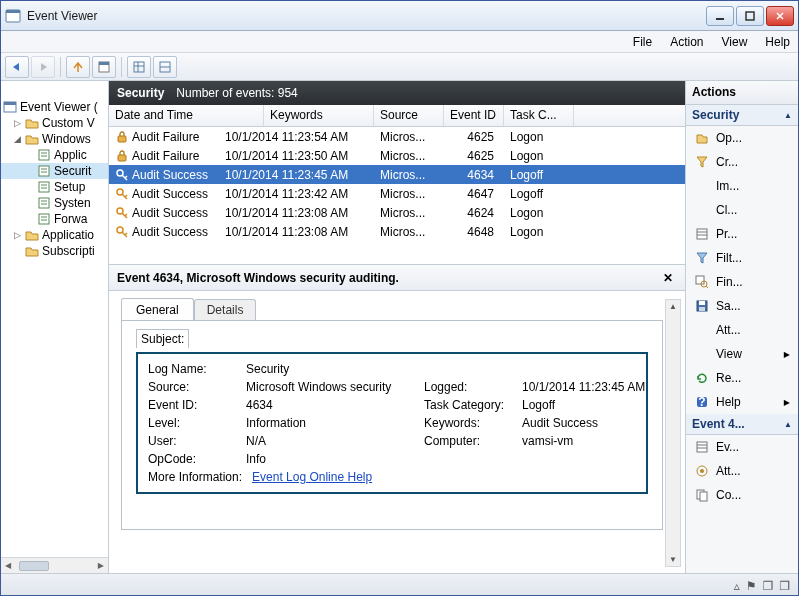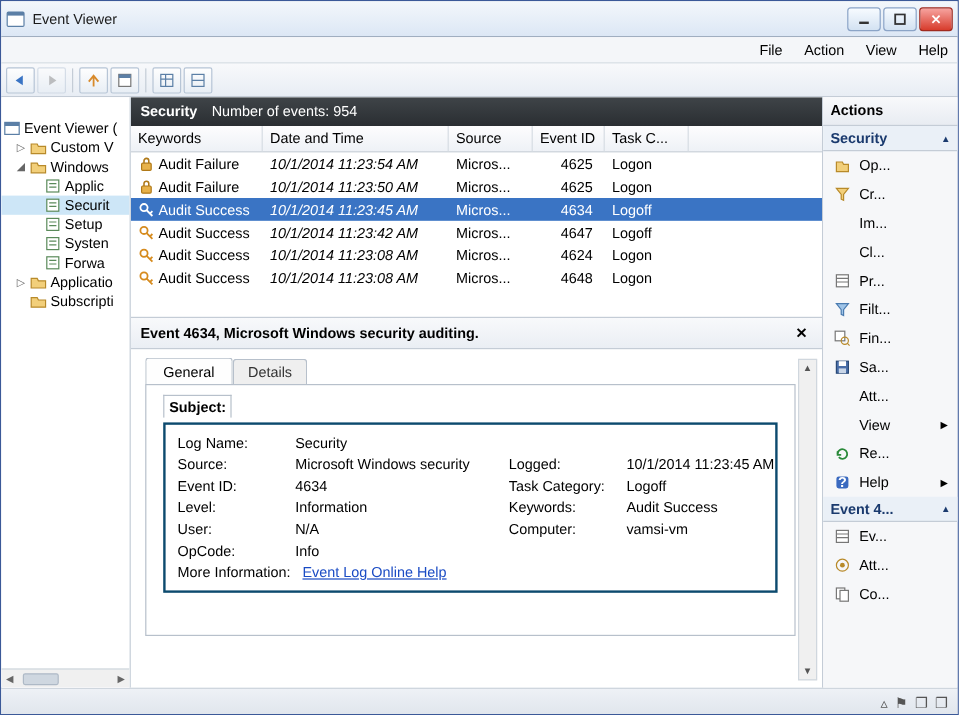--- a/index.html
+++ b/index.html
@@ -26,30 +26,30 @@
 .center-header { height:24px; background:linear-gradient(#3f4448,#2a2e32); color:#fff; display:flex; align-items:center; padding:0 8px; gap:12px;}
 .center-header .hname { font-weight:bold;}
 .grid-wrap { height: 160px; border-bottom:1px solid #c4ccd6; background:#fff; position:relative; }
 .grid-head { display:flex; background:linear-gradient(#fdfdfe,#eef1f6); border-bottom:1px solid #c8cfd8; height:22px;}
 .gh { padding:3px 6px; border-right:1px solid #d6dce3; overflow:hidden; white-space:nowrap;}
 .gh.kw{width:110px;} .gh.dt{width:155px;} .gh.src{width:70px;} .gh.eid{width:60px;text-align:right;padding-right:10px;} .gh.tc{width:70px;}
 .grid-body { overflow-y:scroll; height:154px;}
 .grow { display:flex; height:19px; align-items:center; cursor:default;}
 .grow.gsel { background:#3a74c4; color:#fff;}
 .gc { padding:1px 6px; overflow:hidden; white-space:nowrap;}
-.gc.kw{width:110px; display:flex; align-items:center; gap:3px;} .gc.dt{width:155px;font-style:italic;} .gc.src{width:70px;} .gc.eid{width:60px;text-align:right;padding-right:10px;} .gc.tc{width:70px;}
+.gc.kw{width:110px; display:flex; align-items:center; gap:3px;} .gc.dt{width:155px;} .gc.src{width:70px;} .gc.eid{width:60px;text-align:right;padding-right:10px;} .gc.tc{width:70px;}
 .key-icon { width:14px; height:14px; display:inline-flex; align-items:center; justify-content:center;}
 .detail-wrap { flex:1; background:#fff; position:relative; overflow:hidden;}
 .detail-title { height:26px; background:linear-gradient(#f8f9fb,#eaeef4); border-bottom:1px solid #c4ccd6; display:flex; align-items:center; padding:0 8px; font-weight:bold;}
 .detail-title .closex { margin-left:auto; font-weight:bold; cursor:pointer; padding:0 4px;}
 .tabs { display:flex; padding:6px 6px 0 12px; gap:0;}
 .tab { padding:4px 14px; border:1px solid #b7c0cb; border-bottom:none; background:#fefefe; border-radius:3px 3px 0 0; position:relative; top:1px;}
 .tab.inactive { background:#efefef; color:#333; top:2px; padding:3px 12px;}
 .tab-body { border:1px solid #b7c0cb; margin:0 22px 6px 12px; background:#fff; padding:6px; height: 210px; position:relative;}
-.subject-line { border:1px solid #b7c0cb; border-bottom:none; padding:2px 4px; margin:2px 8px 0 8px; display:inline-block;font-weight:bold;}
+.subject-line { border:1px solid #b7c0cb; border-bottom:none; padding:2px 4px; margin:2px 8px 0 8px; display:inline-block;}
 .redbox { border:2px solid #0c4a6e; margin:4px 8px 2px 8px; padding:8px 10px; }
 .props { display:grid; grid-template-columns: 90px 170px 90px auto; row-gap:4px; column-gap:8px;}
 .props .lbl { white-space:nowrap;}
 .props .val { white-space:nowrap;}
 .moreinfo { margin-top:4px;}
 .moreinfo a { color:#1a4bc4; text-decoration:underline;}
 .side-scroll { position:absolute; right:4px; top:34px; bottom:6px; width:16px; background:#f0f0f0; border:1px solid #d0d7de; display:flex; flex-direction:column; justify-content:space-between; align-items:center;}
 .side-scroll .arr{font-size:8px;color:#555;padding:2px 0;}
 .actions-pane { width: 112px; background:#f6f7f9; display:flex; flex-direction:column;}
 .actions-head { height:24px; background:linear-gradient(#f8f9fb,#e8ecf2); border-bottom:1px solid #c4ccd6; padding:4px 6px; font-weight:bold;}
@@ -253,22 +253,22 @@
     </div>
   </div>
 
   <div class="center-pane">
     <div class="center-header">
       <span class="hname">Security</span>
       <span><span>Number of events:</span> <span>954</span></span>
     </div>
     <div class="grid-wrap">
       <div class="grid-head">
+        <div class="gh dt">Date and Time</div>
         <div class="gh kw">Keywords</div>
-        <div class="gh dt">Date and Time</div>
         <div class="gh src">Source</div>
         <div class="gh eid">Event ID</div>
         <div class="gh tc">Task C...</div>
       </div>
       <div class="grid-body" id="grid-body">
           <div class="grow">
             <div class="gc kw">
               <span class="key-icon">
                 <svg width="14" height="14">
                   <rect x="3" y="6" width="8" height="6" rx="1" fill="#e8b24a" stroke="#b07918"></rect>

